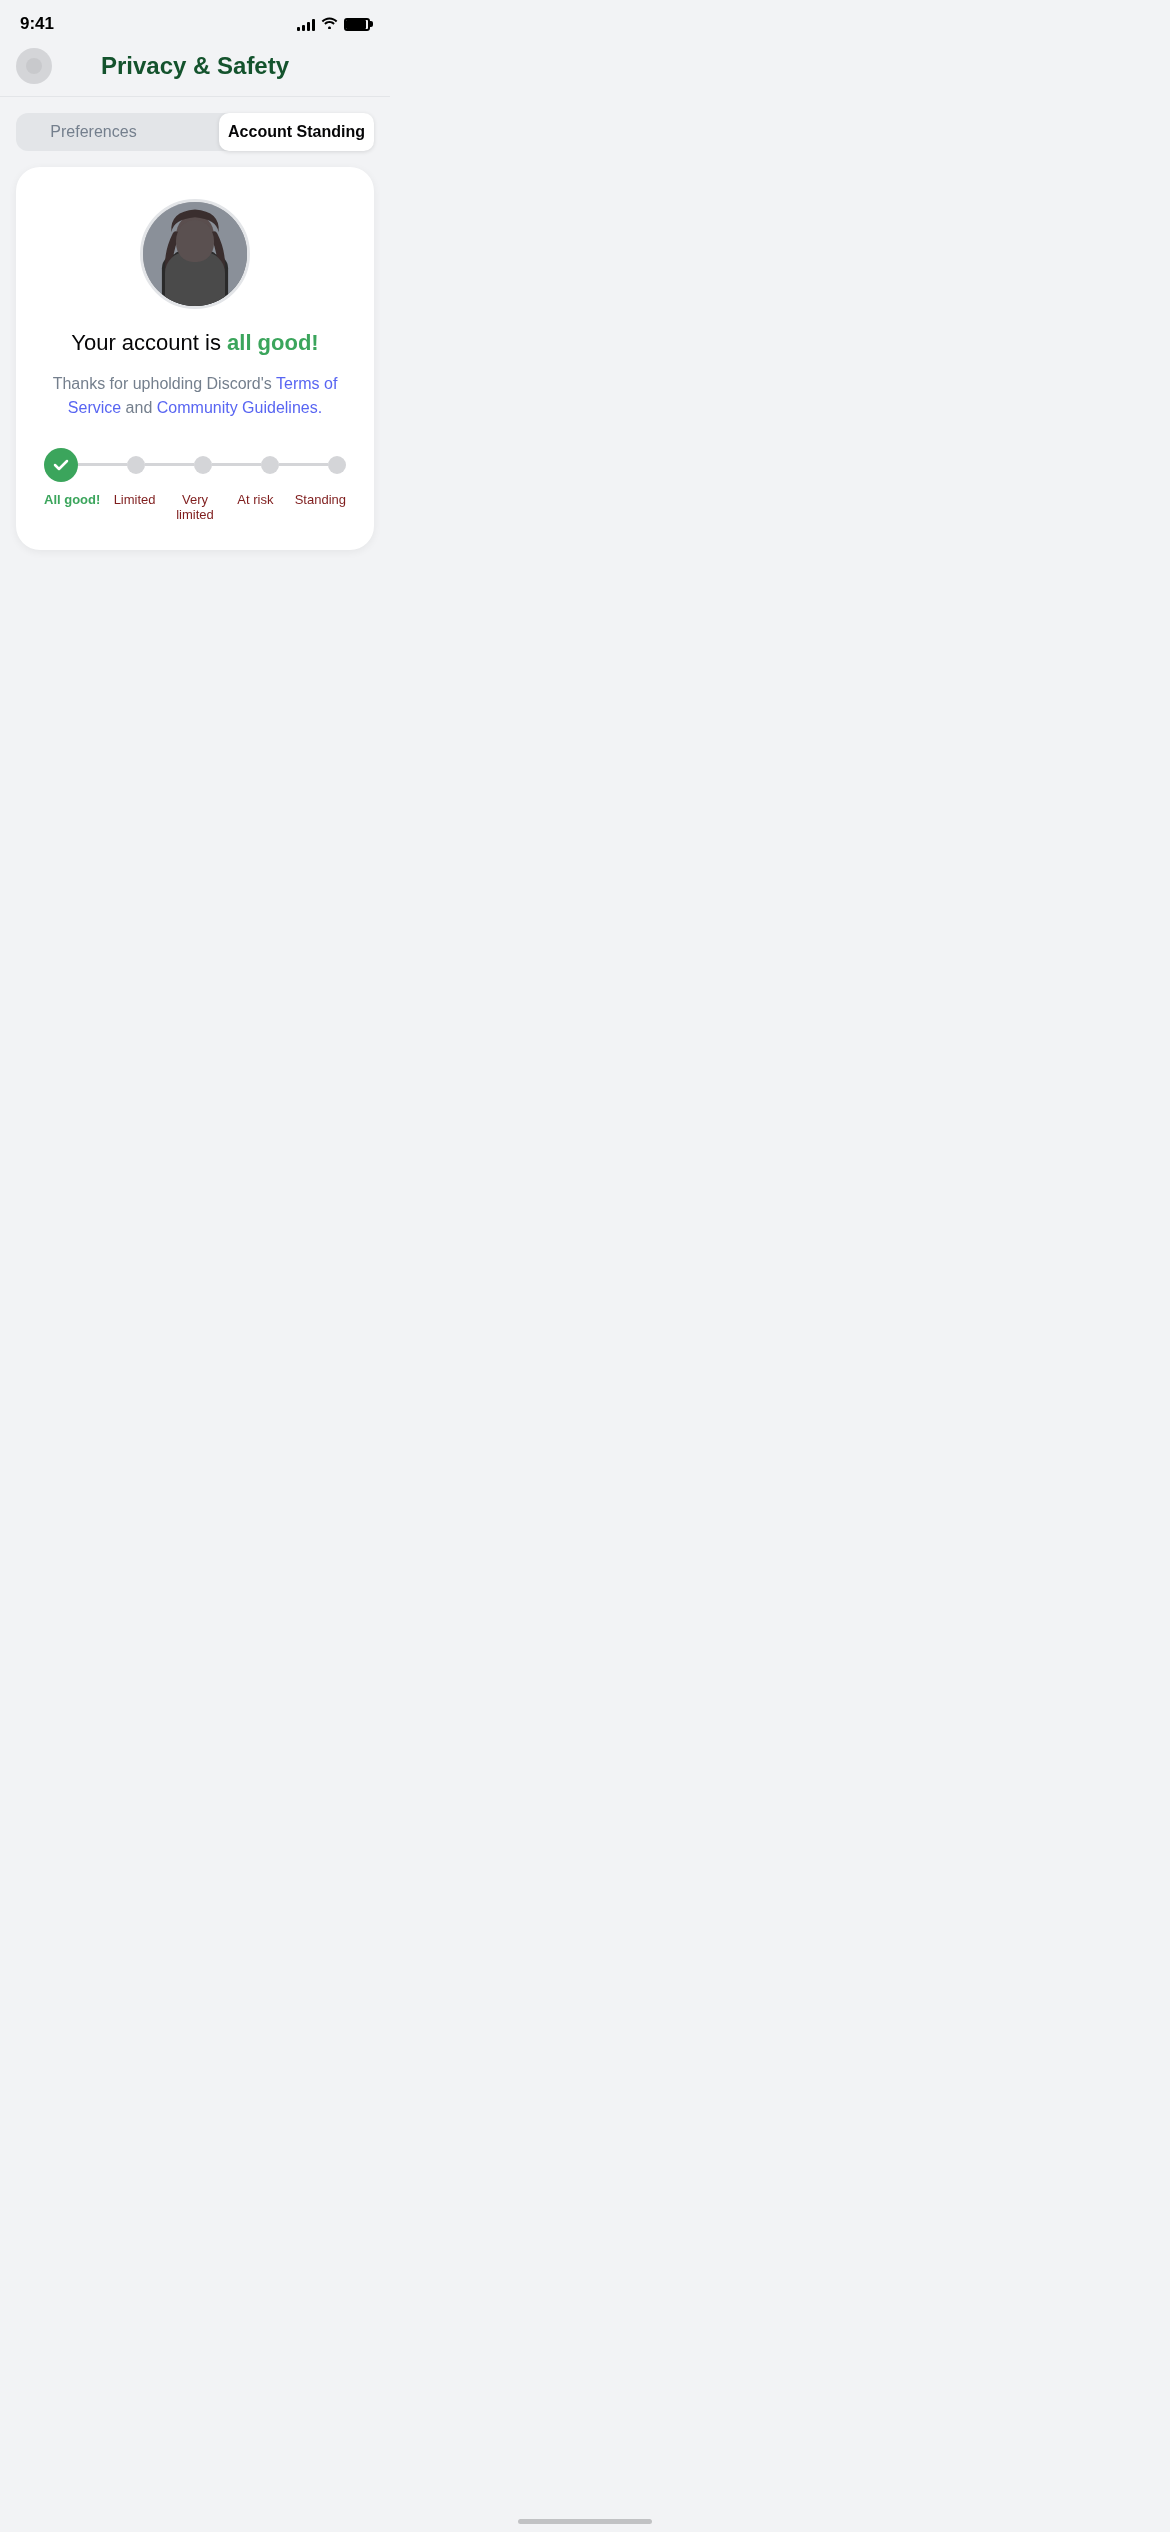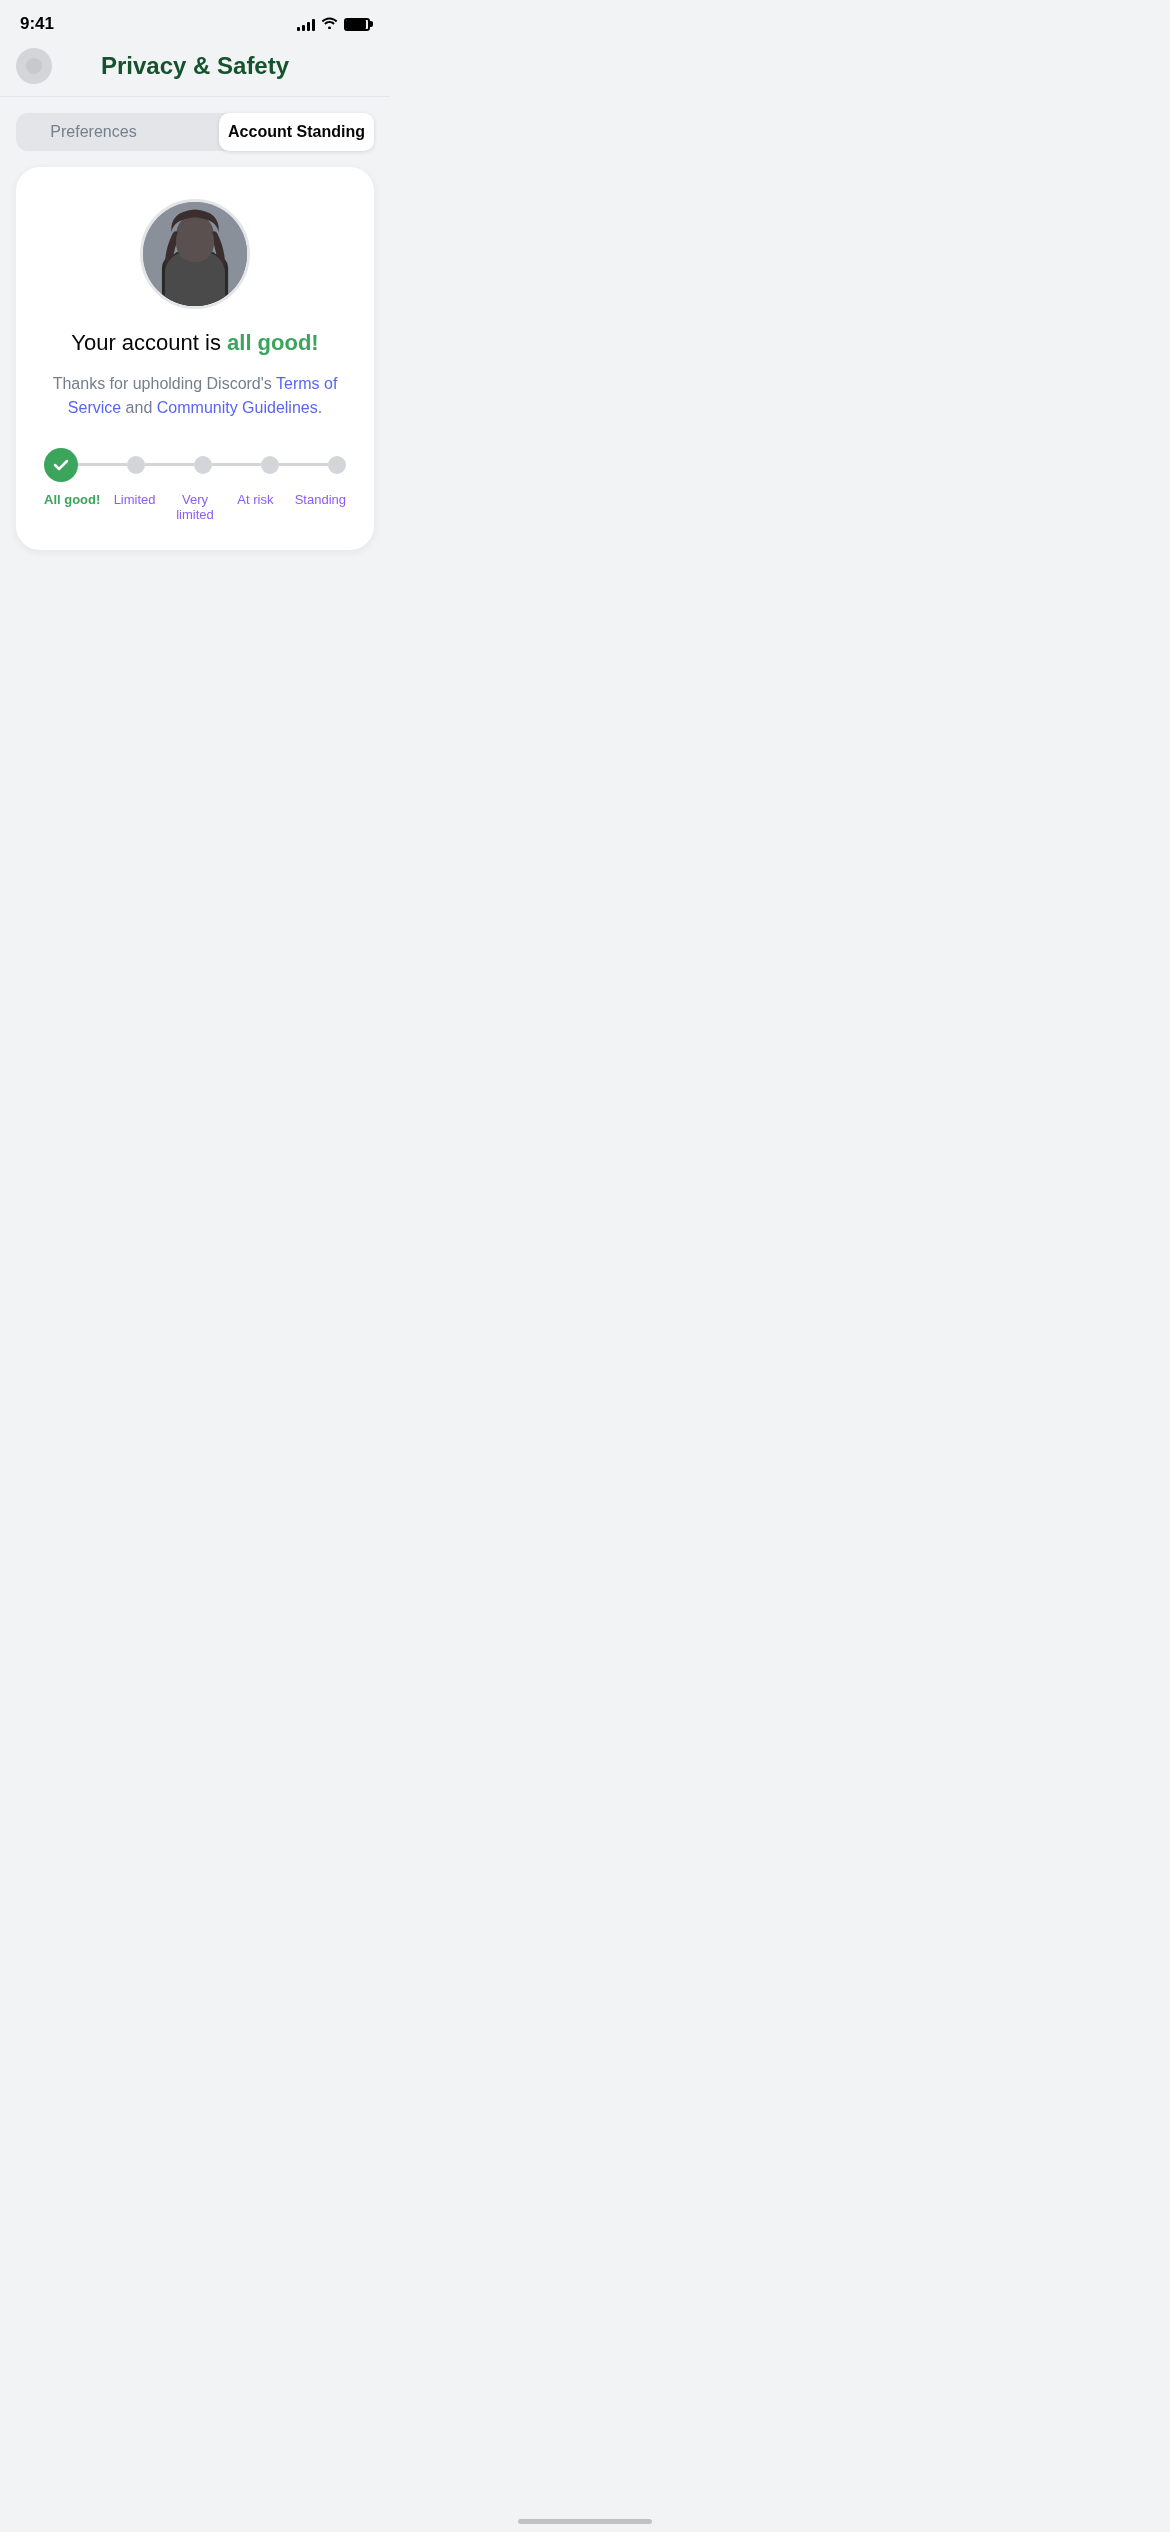--- a/index.html
+++ b/index.html
@@ -262,21 +262,21 @@
       background: #d4d5d8;
     }
     .scale-labels {
       display: flex;
       justify-content: space-between;
       align-items: flex-start;
       padding: 0 0;
     }
     .scale-label {
       font-size: 13px;
-      color: #8b5cf6;
+      color: #7f1d1d;
       text-align: center;
       flex: 1;
     }
     .scale-label:first-child {
       color: #3ba55c;
       font-weight: 600;
       text-align: left;
     }
     .scale-label:last-child {
       text-align: right;

